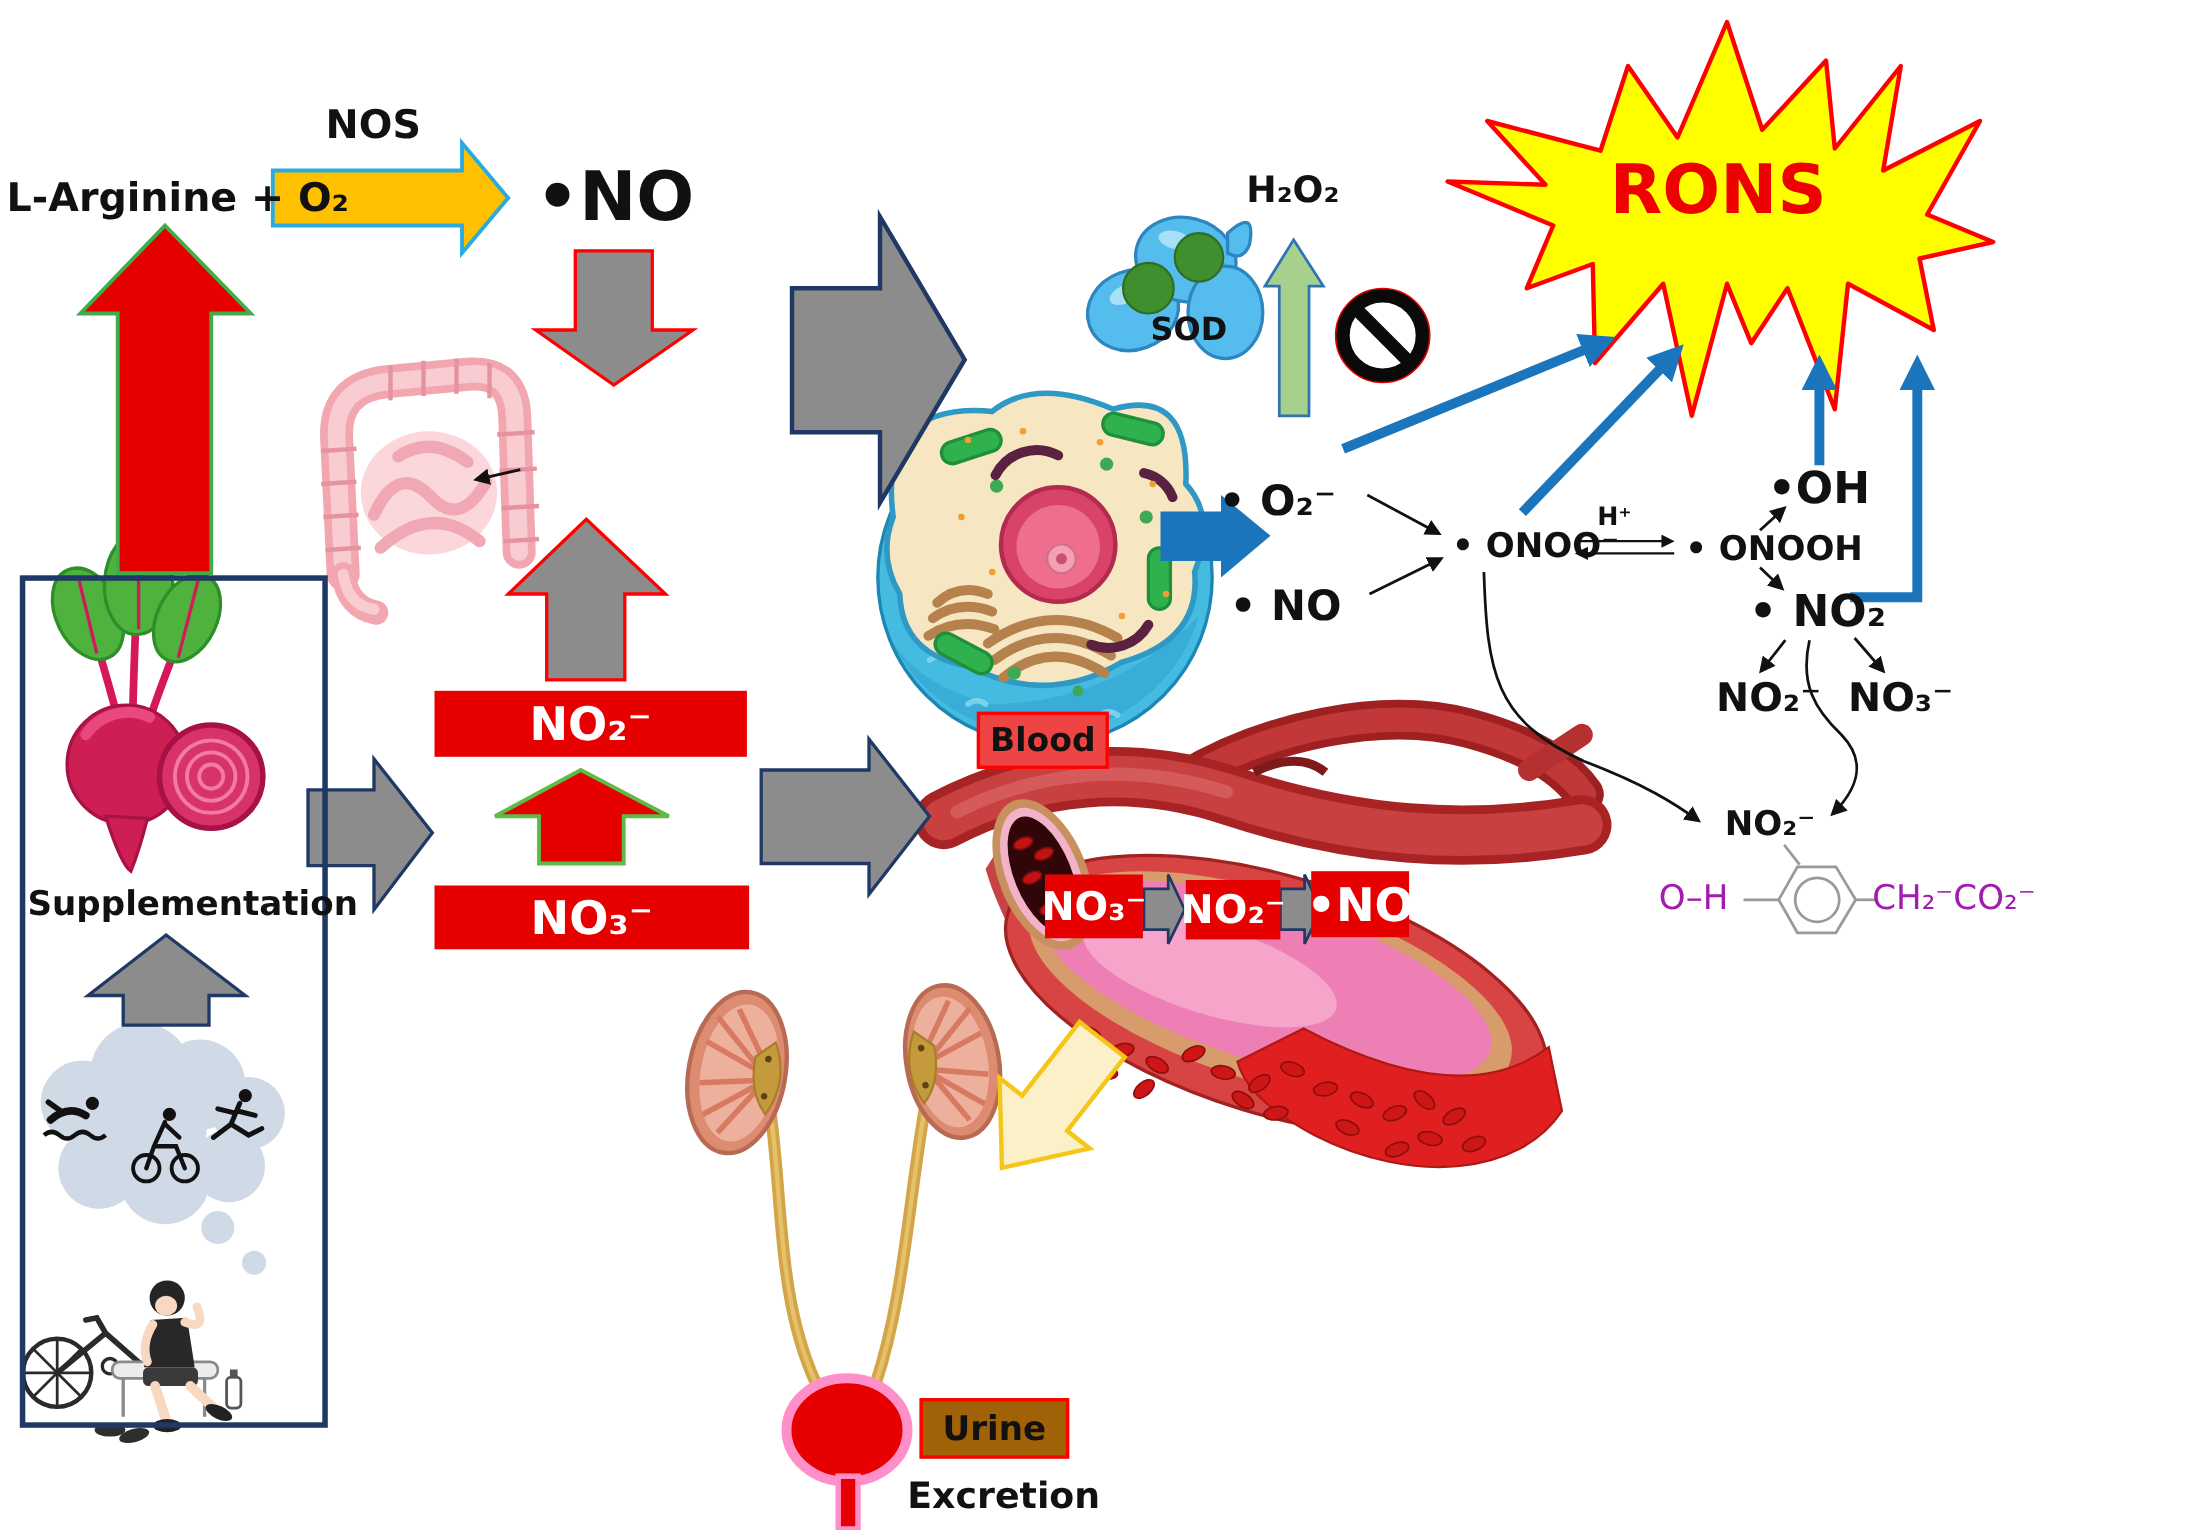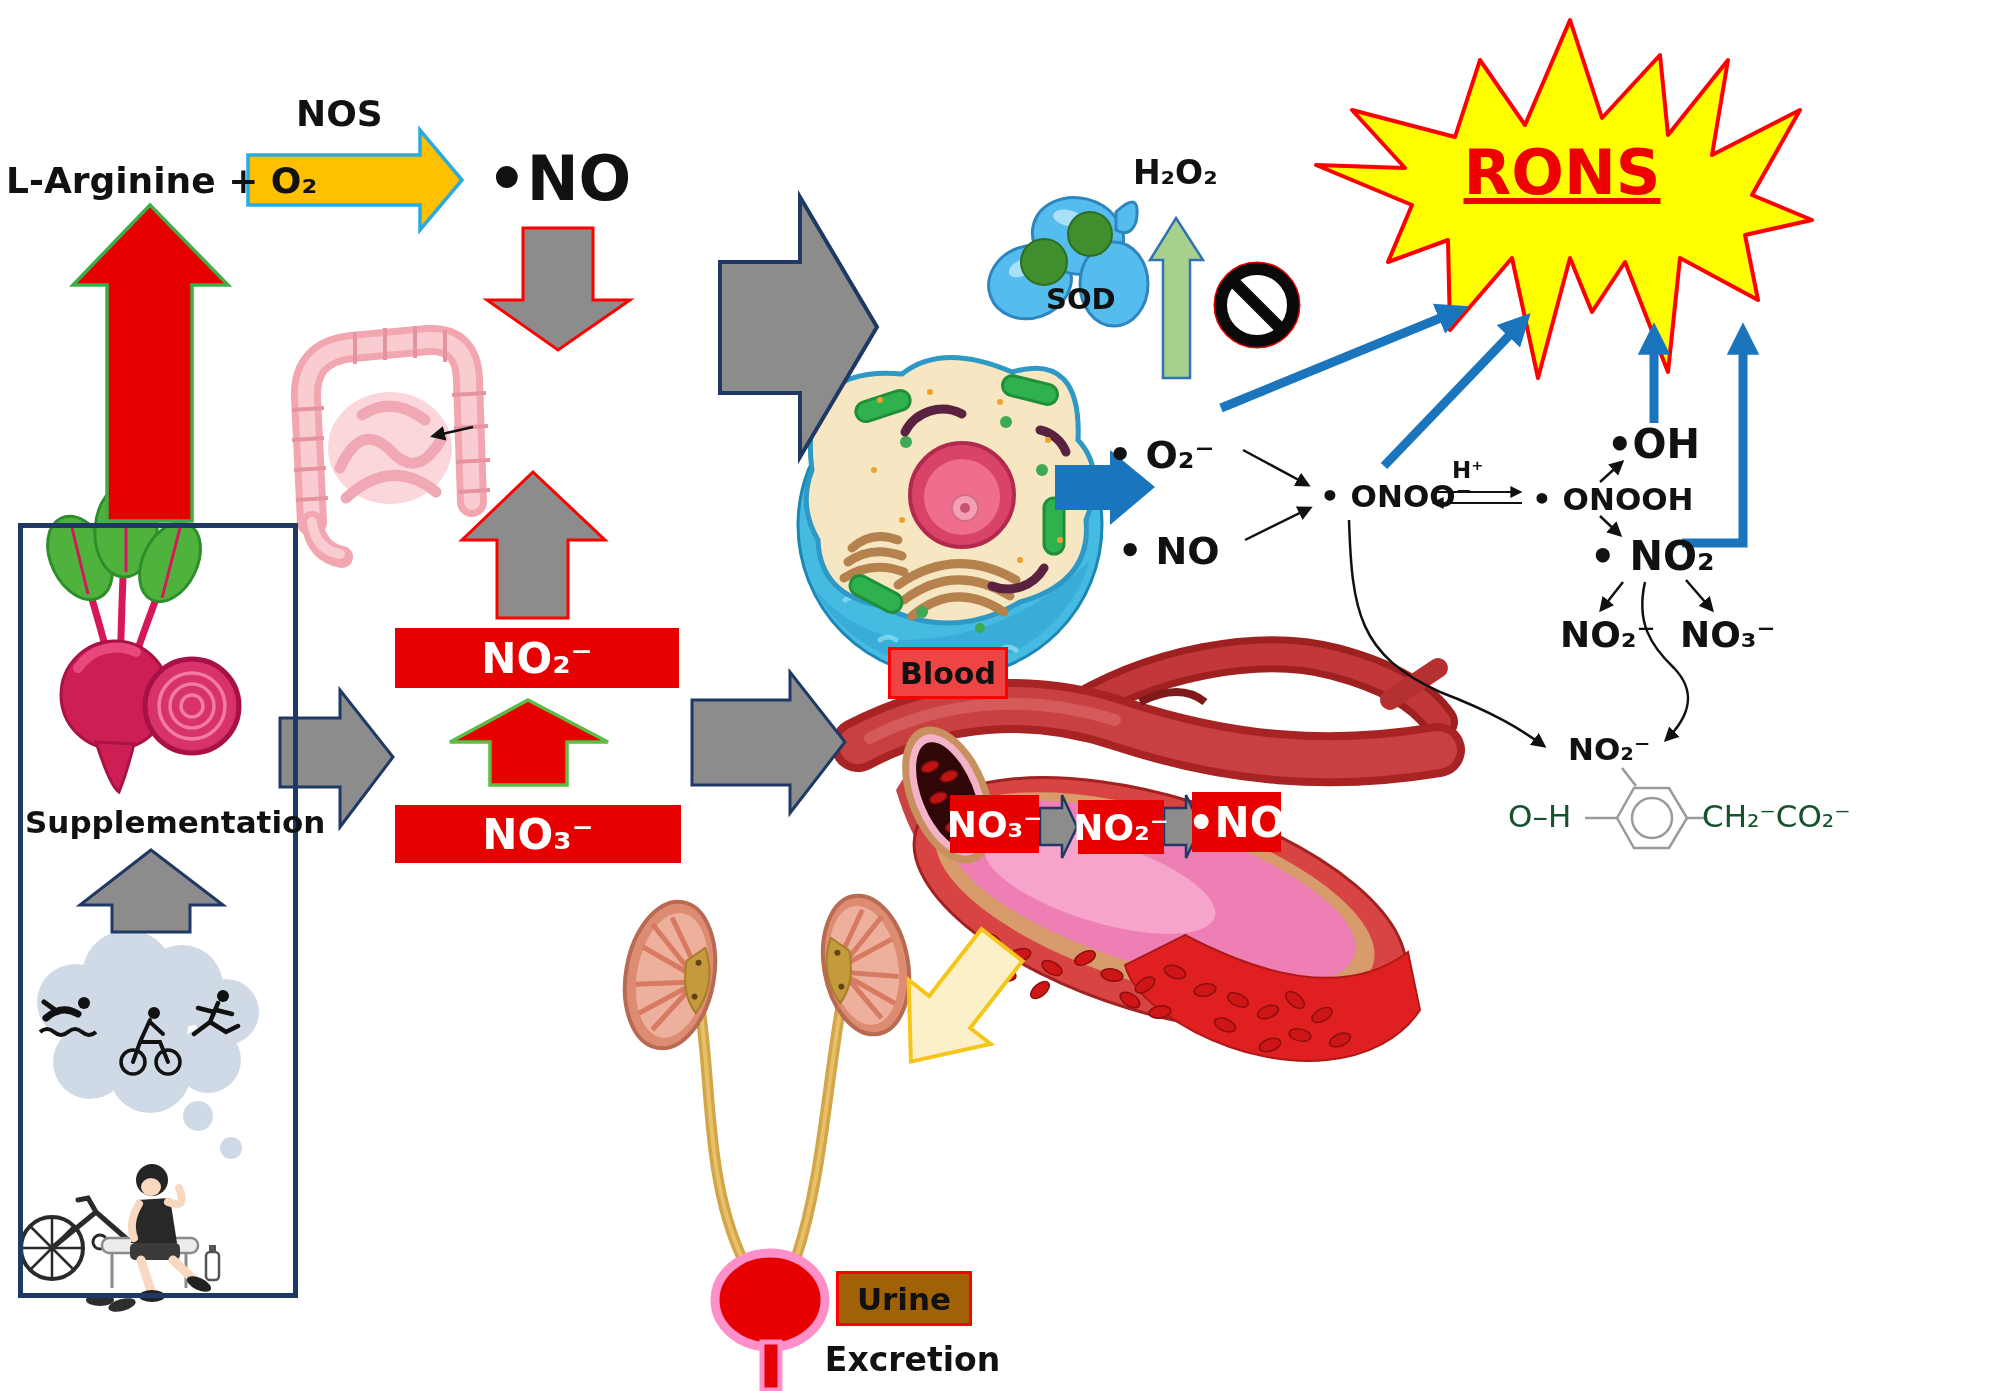--- a/index.html
+++ b/index.html
@@ -6,21 +6,21 @@
   #canvas{position:relative;width:2000px;height:1391px;background:#ffffff;overflow:hidden;
           font-family:"DejaVu Sans","Liberation Sans",sans-serif;}
   #art{position:absolute;left:0;top:0;}
   .t{position:absolute;font-weight:bold;color:#111;white-space:nowrap;line-height:1.05;}
   .ctr{text-align:center;}
   .redbox{position:absolute;background:#E60000;color:#fff;display:flex;align-items:center;
           justify-content:center;font-weight:bold;}
   .label-chip{position:absolute;display:flex;align-items:center;justify-content:center;
           font-weight:bold;color:#111;border:3px solid #FF0000;}
   .outline-box{position:absolute;border:5px solid #1F3864;background:transparent;}
-  .chem{font-weight:normal;color:#14532d;}
+  .chem{font-weight:normal;color:#a21caf;}
 </style>
 </head>
 <body>
 
 <div id="canvas">
 
 <svg id="art" width="2000" height="1391" viewBox="0 0 2000 1391">
   <defs>
     <marker id="mk" viewBox="0 0 10 10" refX="8" refY="5" markerWidth="6" markerHeight="6" orient="auto">
       <path d="M0,0 L10,5 L0,10 z" fill="#111"></path>
@@ -373,15 +373,15 @@
 <div class="t" style="left:1532px;top:483px;font-size:31px;">• ONOOH</div>
 <div class="t" style="left:1607px;top:423px;font-size:40px;">•OH</div>
 <div class="t" style="left:1590px;top:535px;font-size:40px;">• NO₂</div>
 <div class="t" style="left:1560px;top:616px;font-size:36px;">NO₂⁻</div>
 <div class="t" style="left:1680px;top:616px;font-size:36px;">NO₃⁻</div>
 
 <div class="t" style="left:1568px;top:733px;font-size:31px;">NO₂⁻</div>
 <div class="t chem" style="left:1508px;top:800px;font-size:31px;">O–H</div>
 <div class="t chem" style="left:1702px;top:800px;font-size:31px;">CH₂⁻CO₂⁻</div>
 
-<div class="t ctr" style="left:1462px;top:140px;width:200px;font-size:62px;color:#EE0000;text-decoration:underline;">RONS</div>
+<div class="t ctr" style="left:1462px;top:140px;width:200px;font-size:62px;color:#EE0000;">RONS</div>
 
 </div>
 
 </body></html>

